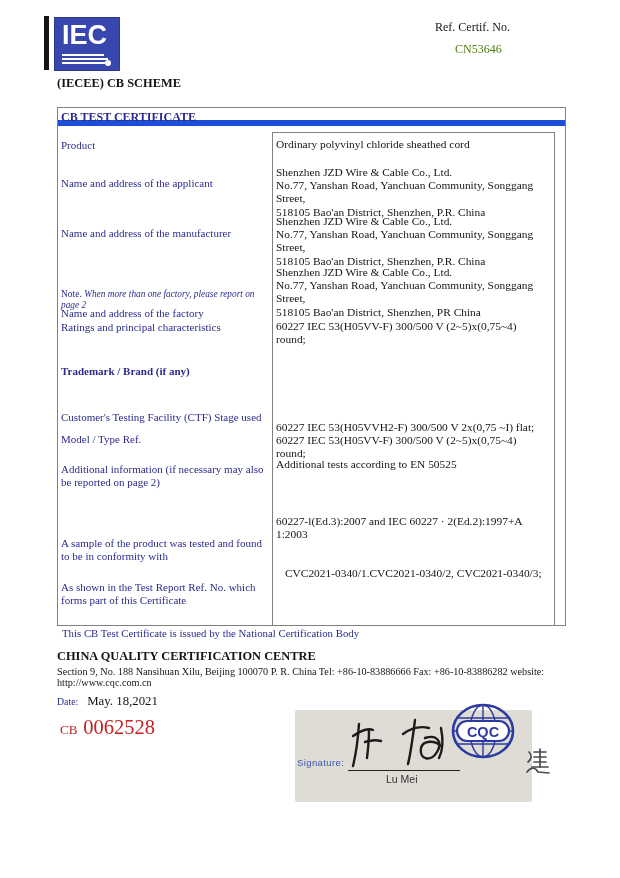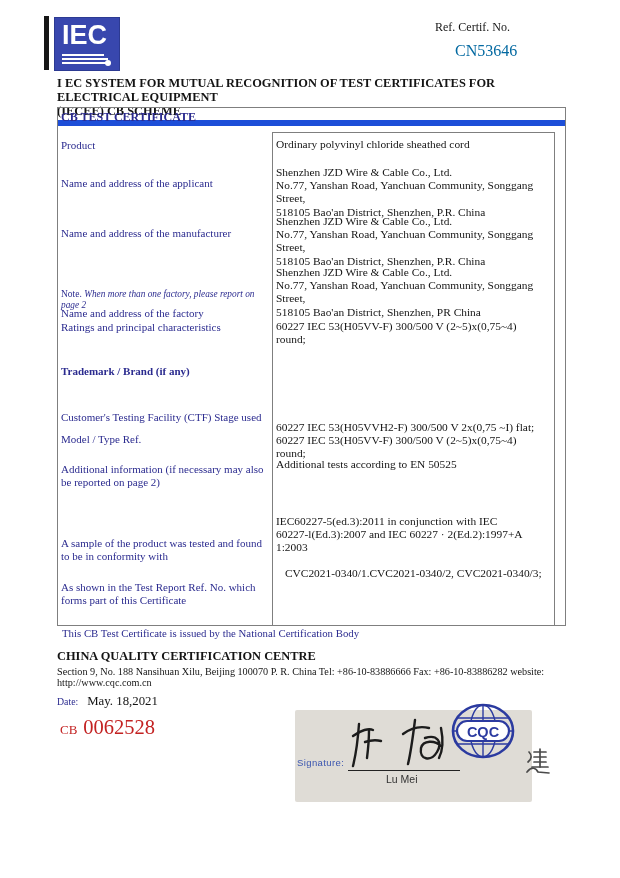--- a/index.html
+++ b/index.html
@@ -10,21 +10,21 @@
   .iec-logo{position:absolute;left:44px;top:15px;width:80px;height:56px;}
   .iec-spine{position:absolute;left:0;top:1px;width:5px;height:54px;background:#161616;}
   .iec-box{position:absolute;left:10px;top:2px;width:64px;height:52px;background:#3847ae;border:1px solid #2c3a92;}
   .iec-text{position:absolute;left:7px;top:0px;color:#fff;font-family:"Liberation Sans",sans-serif;
             font-weight:bold;font-size:27px;letter-spacing:0px;line-height:34px;}
   .iec-line{position:absolute;left:7px;height:2px;background:#fff;}
   .iec-dot{position:absolute;width:6px;height:6px;border-radius:50%;background:#fff;}
 
   
   .ref-label{position:absolute;left:435px;top:20px;font-size:12px;color:#161616;}
-  .ref-no{position:absolute;left:455px;top:42px;font-size:16px;color:#0369a1;text-align:right;}
+  .ref-no{position:absolute;left:455px;top:42px;font-size:12px;color:#4d7c0f;text-align:right;}
   .scheme{position:absolute;left:57px;top:76px;width:510px;font-weight:bold;font-size:12.4px;line-height:14px;color:#141414;}
 
   
   .cert-box{position:absolute;left:57px;top:107px;width:507px;height:517px;border:1px solid #7f7f7f;}
   .cert-title{position:absolute;left:0;top:0;width:100%;height:18px;border-bottom:6px solid #1d4ed8;
               color:#2b2b8f;font-weight:bold;font-size:12px;padding:2px 0 0 3px;box-sizing:border-box;}
   .inner-box{position:absolute;left:214px;top:24px;width:281px;height:492px;border:1px solid #7f7f7f;background:#fff;}
   .lbl{position:absolute;left:3px;width:206px;color:#2b2b8f;font-size:11px;line-height:13px;}
   .note{position:absolute;left:3px;width:210px;color:#2b2b8f;font-size:9.5px;line-height:11px;}
   .note i{font-size:9.3px;}
@@ -64,21 +64,20 @@
       <div class="iec-line" style="top:40px;width:46px;"></div>
       <div class="iec-line" style="top:44px;width:46px;"></div>
       <div class="iec-dot" style="left:50px;top:42px;"></div>
     </div>
   </div>
 
   <div class="ref-label">Ref. Certif. No.</div>
   <div class="ref-no">CN53646</div>
 
   <div class="scheme">
-    <div>I EC SYSTEM FOR MUTUAL RECOGNITION OF TEST CERTIFICATES FOR ELECTRICAL EQUIPMENT</div>
     <div>(IECEE) CB SCHEME</div>
   </div>
 
   <div class="cert-box">
     <div class="cert-title">CB TEST CERTIFICATE</div>
 
     <div class="lbl" style="top:31px;">Product</div>
     <div class="lbl" style="top:69px;">Name and address of the applicant</div>
     <div class="lbl" style="top:119px;">Name and address of the manufacturer</div>
     <div class="lbl" style="top:167px;margin-top:32px;">Name and address of the factory</div>
@@ -120,21 +119,20 @@
       </div>
 
       <div class="val" style="top:288px;">
         <div>60227 IEC 53(H05VVH2-F) 300/500 V 2x(0,75 ~I) flat;</div>
         <div>60227 IEC 53(H05VV-F) 300/500 V (2~5)x(0,75~4) round;</div>
       </div>
 
       <div class="val" style="top:325px;">Additional tests according to EN 50525</div>
 
       <div class="val" style="top:382px;">
-        <div>IEC60227-5(ed.3):2011 in conjunction with IEC</div>
         <div>60227-l(Ed.3):2007 and IEC 60227 · 2(Ed.2):1997+A 1:2003</div>
       </div>
 
       <div class="val" style="top:434px;left:12px;">CVC2021-0340/1.CVC2021-0340/2, CVC2021-0340/3;</div>
     </div>
   </div>
 
   <div class="issued">This CB Test Certificate is issued by the National Certification Body</div>
   <div class="ncb-name">CHINA QUALITY CERTIFICATION CENTRE</div>
   <div class="ncb-addr">Section 9, No. 188 Nansihuan Xilu, Beijing 100070 P. R. China Tel: +86-10-83886666 Fax: +86-10-83886282 website: http://www.cqc.com.cn</div>

